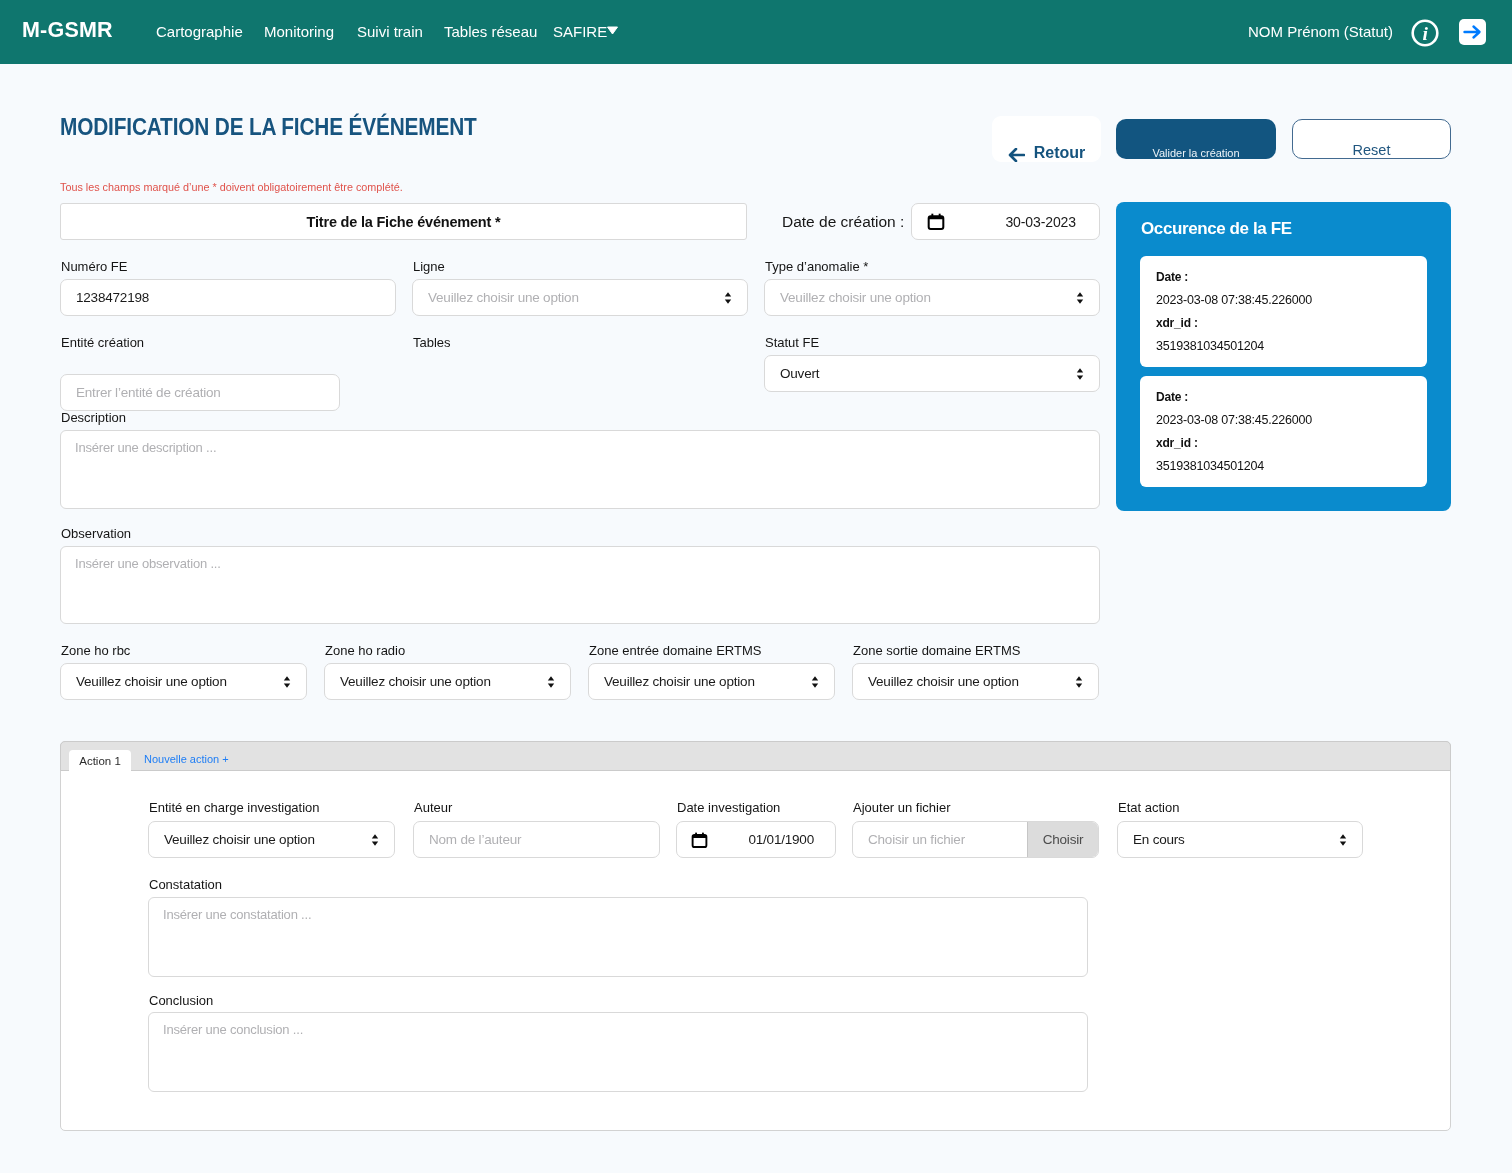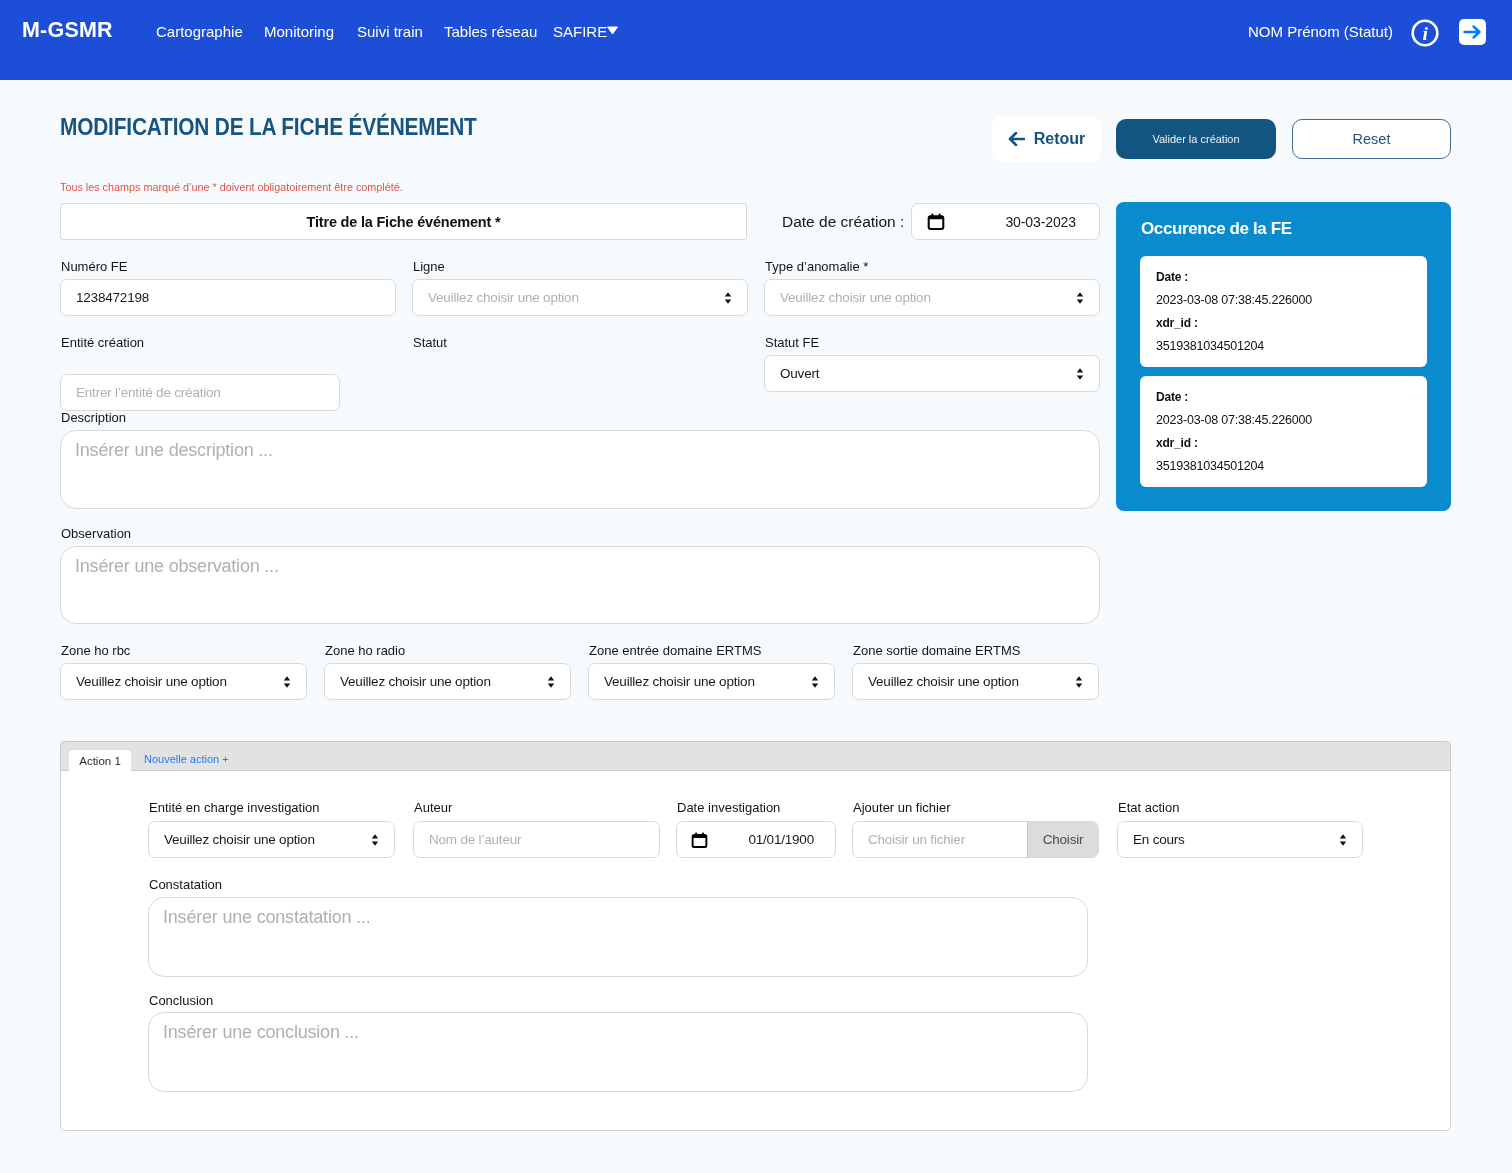--- a/index.html
+++ b/index.html
@@ -1,38 +1,38 @@
 <!DOCTYPE html>
 <html lang="fr"><head>
 <meta charset="utf-8">
 <title>M-GSMR</title>
 <style>
 *{margin:0;padding:0;box-sizing:border-box}
 html,body{width:1512px;height:1173px;font-family:"Liberation Sans",sans-serif;background:#f7fafd}
 #app{position:relative;width:1512px;height:1173px;overflow:hidden;background:#f7fafd}
 .abs{position:absolute}
 
-#nav{position:absolute;left:0;top:0;width:1512px;height:80px;background:#1d4ed8}
+#nav{position:absolute;left:0;top:0;width:1512px;height:64px;background:#0f766e}
 #brand{position:absolute;left:22px;top:18px;font-size:21.5px;font-weight:bold;color:#fff;letter-spacing:.2px}
 .nlink{position:absolute;top:23px;font-size:15px;color:#fff;white-space:nowrap}
 
 #h1{position:absolute;left:60px;top:114px;font-size:23.5px;font-weight:bold;color:#17547f;letter-spacing:-.2px;transform:scaleX(.887);transform-origin:left center;white-space:nowrap}
 #note{position:absolute;left:60px;top:181px;font-size:10.8px;color:#e0524b}
-.btn{position:absolute;display:flex;align-items:center;justify-content:center;border-radius:10px;font-size:15.5px;white-space:nowrap}
+.btn{position:absolute;display:flex;align-items:flex-end;justify-content:center;border-radius:10px;font-size:15.5px;white-space:nowrap}
 #b-retour{left:992px;top:116px;width:109px;height:46px;background:#fff;color:#14537e;font-weight:bold;font-size:16px;border-radius:9px}
 #b-valider{left:1116px;top:119px;width:160px;height:40px;background:#125580;color:#eef4f8;font-size:11px}
 #b-reset{left:1292px;top:119px;width:159px;height:40px;background:#fff;border:1px solid #426a90;color:#20567f;font-size:14.5px}
 
 .lbl{position:absolute;font-size:13px;color:#151515;white-space:nowrap}
 .ctl{position:absolute;height:37px;background:#fff;border:1px solid #d9d9d9;border-radius:7px;display:flex;align-items:center;padding:16px 15px;font-size:13.5px;letter-spacing:-.2px;color:#1a1a1a;white-space:nowrap}
 .ph{color:#b0b0b3}
 .sel .arr{position:absolute;right:15px;top:50%;margin-top:-6px}
 .occ-card{width:287px;height:111px;background:#fff;border-radius:6px;padding:10px 16px 4px;font-size:12.5px;letter-spacing:-.2px;color:#111;line-height:23px}
 .occ-card .b{font-weight:bold;font-size:12px}
-.ta{position:absolute;background:#fff;border:1px solid #d9d9d9;border-radius:16px;padding:9px 14px;font-size:18px;letter-spacing:-.2px;color:#b0b0b3}
+.ta{position:absolute;background:#fff;border:1px solid #d9d9d9;border-radius:6px;padding:9px 14px;font-size:13px;letter-spacing:-.2px;color:#b0b0b3}
 </style>
 </head>
 <body>
 <div id="app">
 <div id="nav">
   <div id="brand">M-GSMR</div>
   <div class="nlink" style="left:156px">Cartographie</div>
   <div class="nlink" style="left:264px">Monitoring</div>
   <div class="nlink" style="left:357px">Suivi train</div>
   <div class="nlink" style="left:444px">Tables réseau</div>
@@ -88,21 +88,21 @@
       <svg class="arr" width="8" height="12" viewBox="0 0 8 12">
         <path d="M4 .2 L7.2 4.6 H.8 Z" fill="#111"></path>
         <path d="M4 11.8 L7.2 7.4 H.8 Z" fill="#111"></path>
       </svg>
     </div>
 
 <div class="lbl" style="left:61px;top:335px">Entité création</div>
 <div class="ctl" style="left:60px;top:374px;width:280px">
       <span class="ph">Entrer l’entité de création</span>
     </div>
-<div class="lbl" style="left:413px;top:335px">Statut</div>
+<div class="lbl" style="left:413px;top:335px">Tables</div>
 <div class="lbl" style="left:765px;top:335px">Statut FE</div>
 <div class="ctl sel" style="left:764px;top:355px;width:336px">
       <span>Ouvert</span>
       <svg class="arr" width="8" height="12" viewBox="0 0 8 12">
         <path d="M4 .2 L7.2 4.6 H.8 Z" fill="#111"></path>
         <path d="M4 11.8 L7.2 7.4 H.8 Z" fill="#111"></path>
       </svg>
     </div>
 
 <div class="lbl" style="left:61px;top:410px">Description</div>

